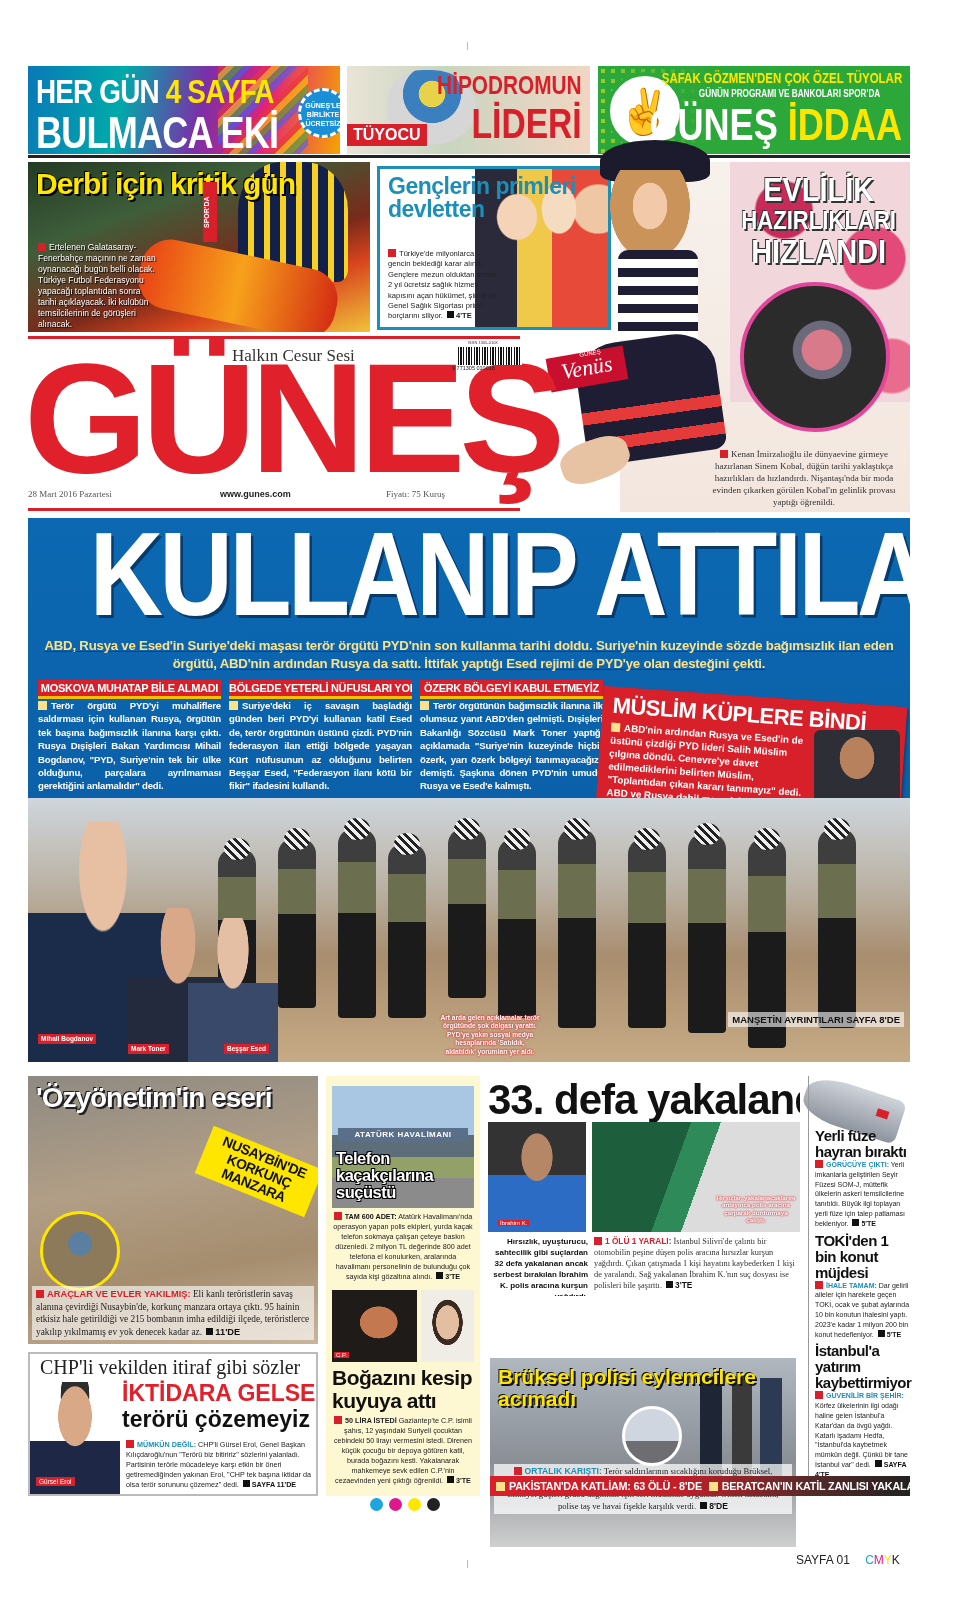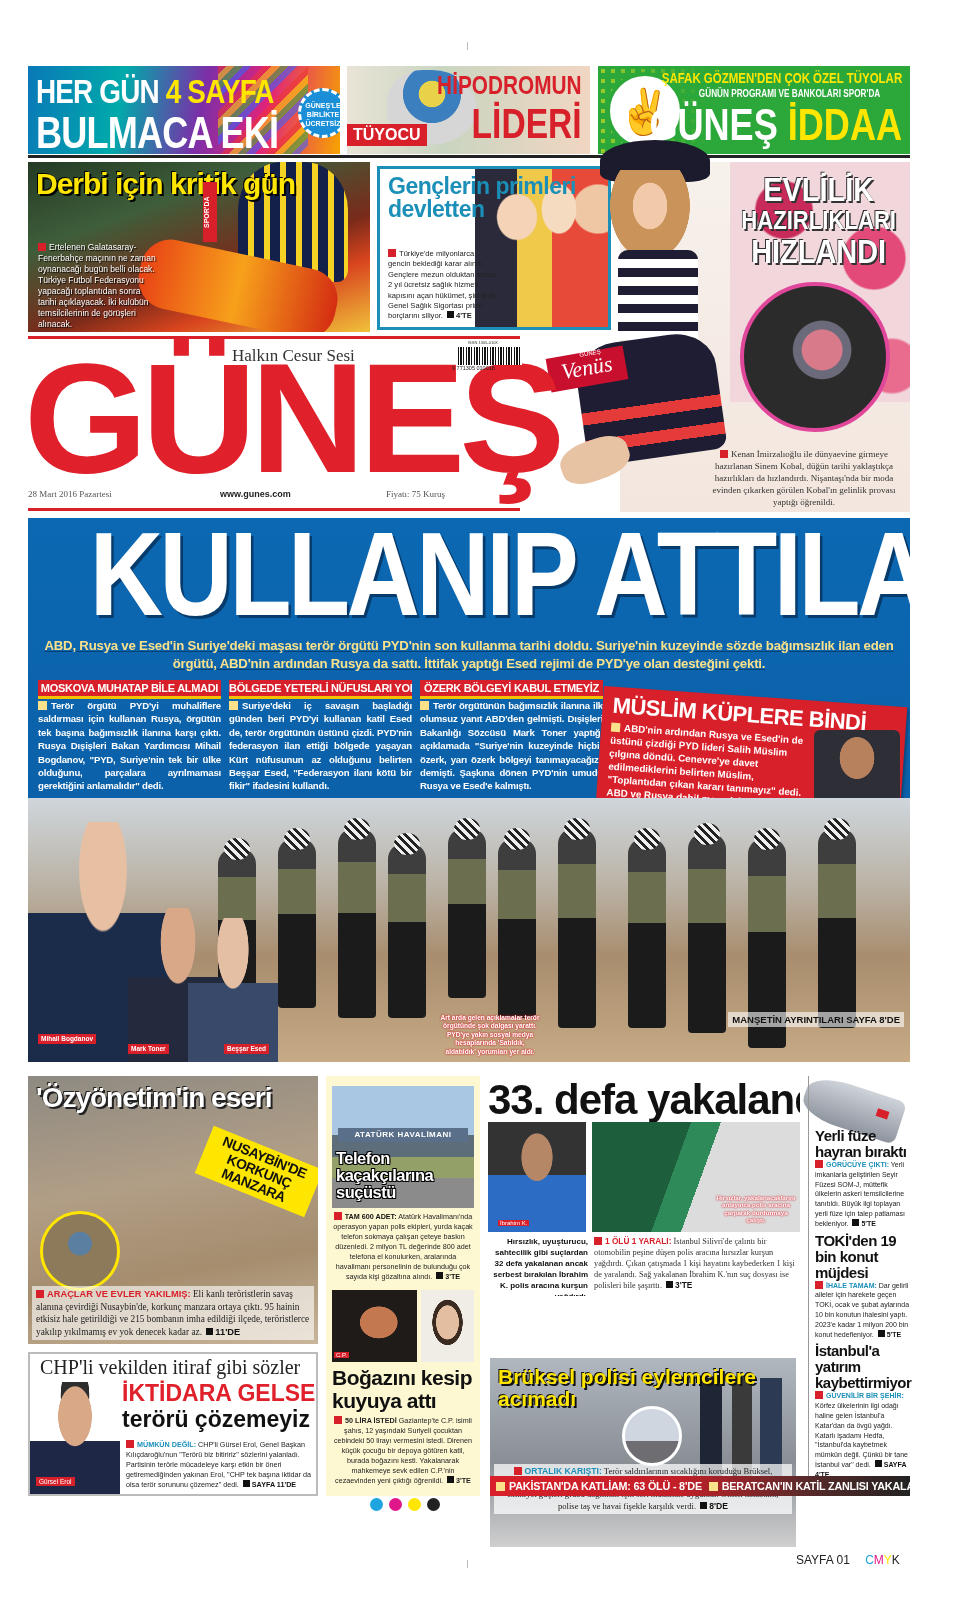--- a/index.html
+++ b/index.html
@@ -339,21 +339,21 @@
 </div>
 
 <div class="missile" style="left:812px;top:1072px;"></div>
 <div class="rightcol">
   <div style="height:52px;"></div>
   <div>
     <h4>Yerli füze hayran bıraktı</h4>
     <p><span class="sq"></span><b>GÖRÜCÜYE ÇIKTI:</b><span> Yerli imkanlarla geliştirilen Seyir Füzesi SOM-J, müttefik ülkelerin askeri temsilcilerine tanıtıldı. Büyük ilgi toplayan yerli füze için talep patlaması bekleniyor.</span> <span class="sqk"></span><b style="color:#111">5'TE</b></p>
   </div>
   <div>
-    <h4>TOKİ'den 19 bin konut müjdesi</h4>
+    <h4>TOKİ'den 1 bin konut müjdesi</h4>
     <p><span class="sq"></span><b>İHALE TAMAM:</b><span> Dar gelirli aileler için harekete geçen TOKİ, ocak ve şubat aylarında 10 bin konutun ihalesini yaptı. 2023'e kadar 1 milyon 200 bin konut hedefleniyor.</span> <span class="sqk"></span><b style="color:#111">5'TE</b></p>
   </div>
   <div>
     <h4>İstanbul'a yatırım kaybettirmiyor</h4>
     <p><span class="sq"></span><b>GÜVENİLİR BİR ŞEHİR:</b><span> Körfez ülkelerinin ilgi odağı haline gelen İstanbul'a Katar'dan da övgü yağdı. Katarlı işadamı Hedfa, "İstanbul'da kaybetmek mümkün değil. Çünkü bir tane İstanbul var" dedi.</span> <span class="sqk"></span><b style="color:#111">SAYFA 4'TE</b></p>
   </div>
 </div>
 
 <div class="ticker">
   <span class="sqy"></span><span>PAKİSTAN'DA KATLİAM: 63 ÖLÜ - 8'DE</span>

